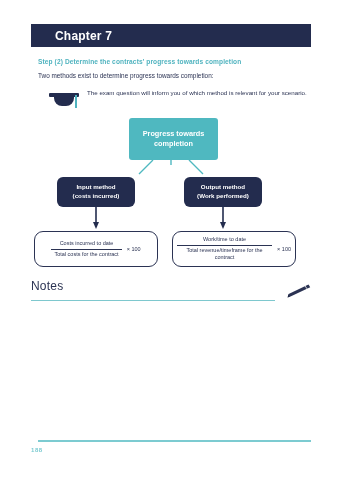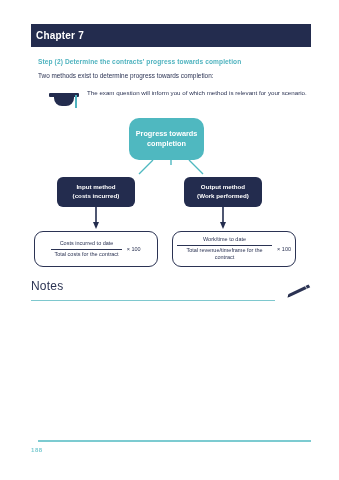--- a/index.html
+++ b/index.html
@@ -28,24 +28,24 @@
     left: 31px;
     top: 24px;
     width: 280px;
     height: 23px;
     background: #232c4e;
     display: flex;
     align-items: center;
   }
   .chapter-bar .chapter-title {
     color: #ffffff;
-    font-size: 10px;
+    font-size: 12px;
     font-weight: bold;
     letter-spacing: 0.2px;
-    padding-left: 5px;
+    padding-left: 24px;
     text-align: right;
   }
 
   
   .step-heading {
     position: absolute;
     left: 38px;
     top: 58px;
     width: 280px;
     color: #4fb3bf;
@@ -116,24 +116,24 @@
     position: absolute;
     left: 31px;
     top: 115px;
     width: 280px;
     height: 170px;
   }
   .node-progress {
     position: absolute;
     left: 98px;
     top: 3px;
-    width: 75px;
+    width: 89px;
     height: 42px;
     background: #4fb8c0;
-    border-radius: 10px;
+    border-radius: 3px;
     display: flex;
     align-items: center;
     justify-content: center;
     text-align: center;
     color: #ffffff;
     font-size: 7.3px;
     font-weight: bold;
     line-height: 1.35;
   }
   .node-method {

